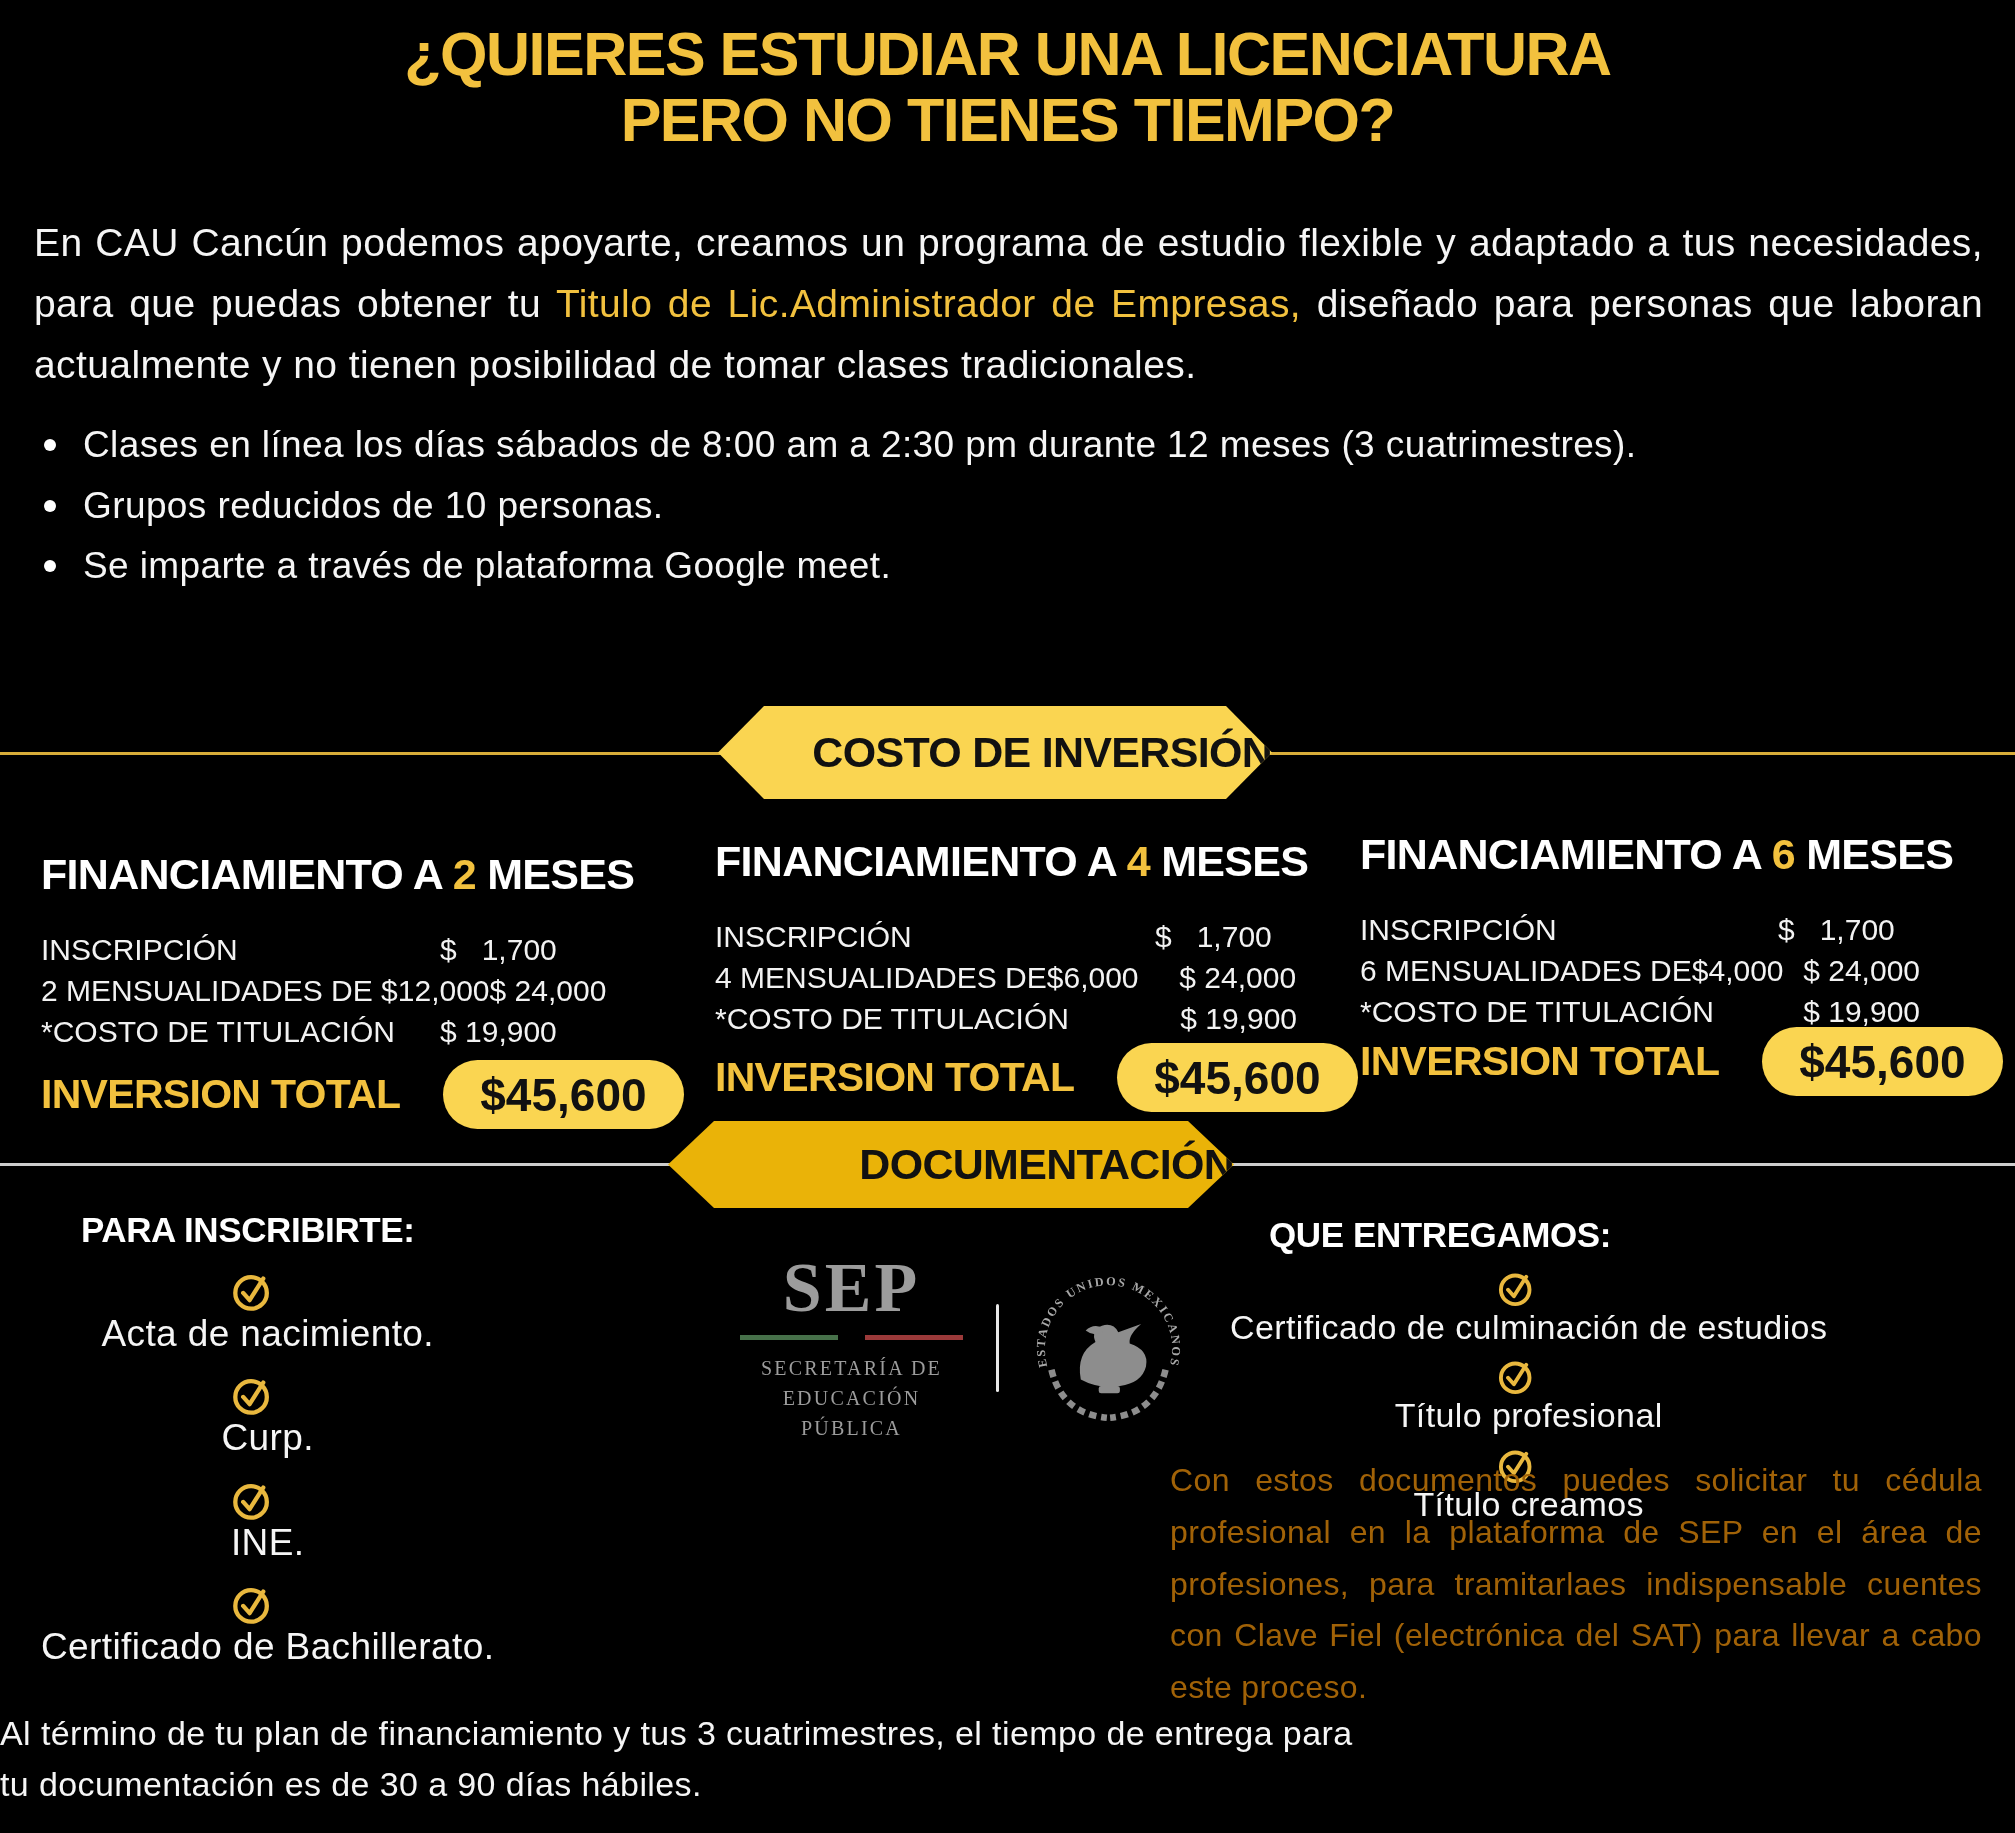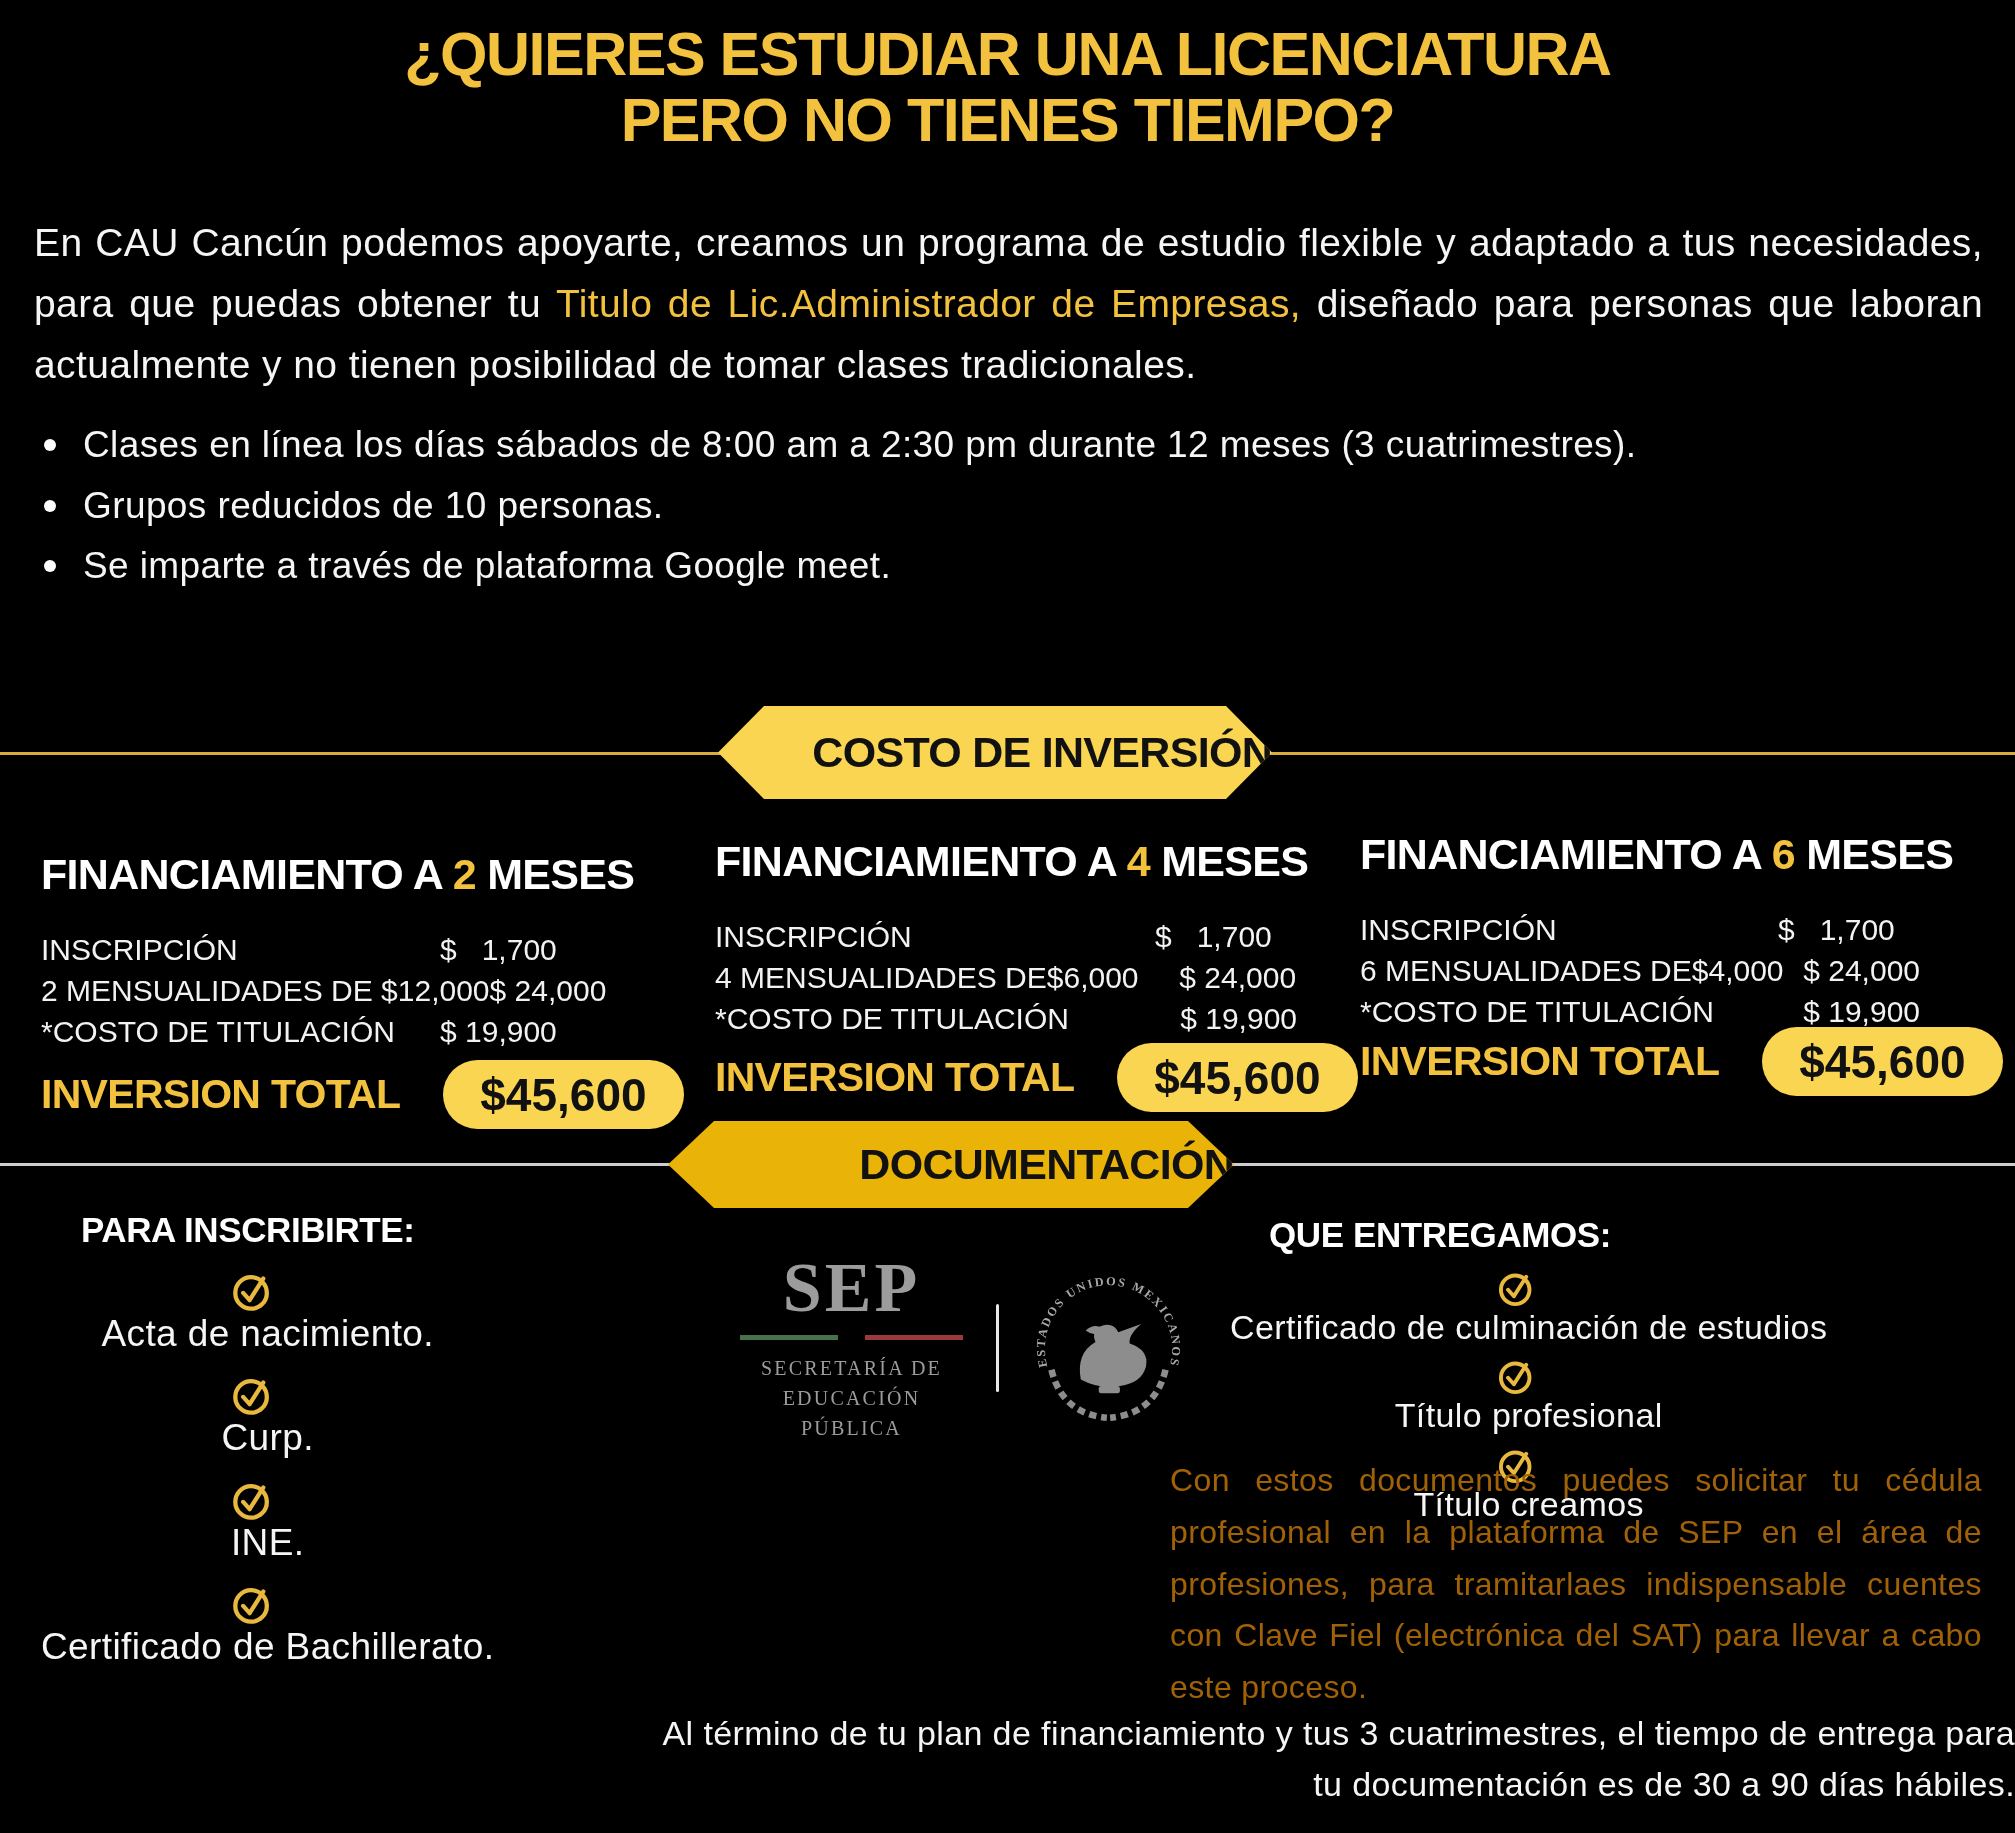--- a/index.html
+++ b/index.html
@@ -83,21 +83,21 @@
   .fl-gap{width:12%;}
   .fl-red{height:4.5px;background:#9B3A3A;width:44%;}
   .sep-name{font-size:20px;letter-spacing:2.2px;line-height:1.5;}
   .sep-divider{width:3px;height:88px;background:#E8E8E8;margin:0 28px;border-radius:1.5px;flex:none;}
   .emblem{width:163px;height:163px;flex:none;}
   
   .note{
     position:absolute;left:1170px;top:1455px;width:812px;
     font-size:32px;line-height:1.62;text-align:justify;color:#a16207;letter-spacing:0.4px;
   }
-  .footer{position:absolute;top:1708px;left:0;width:100%;text-align:right;font-size:34px;line-height:1.5;color:#F5F5F5;letter-spacing:0.4px;}
+  .footer{position:absolute;top:1708px;left:0;width:100%;text-align:left;font-size:34px;line-height:1.5;color:#F5F5F5;letter-spacing:0.4px;}
   .footer span{display:inline-block;max-width:1366px;}
 </style>
 </head>
 <body>
 
 <div class="page">
 
   <div class="title">
     <div>¿QUIERES ESTUDIAR UNA LICENCIATURA</div>
     <div>PERO NO TIENES TIEMPO?</div>

